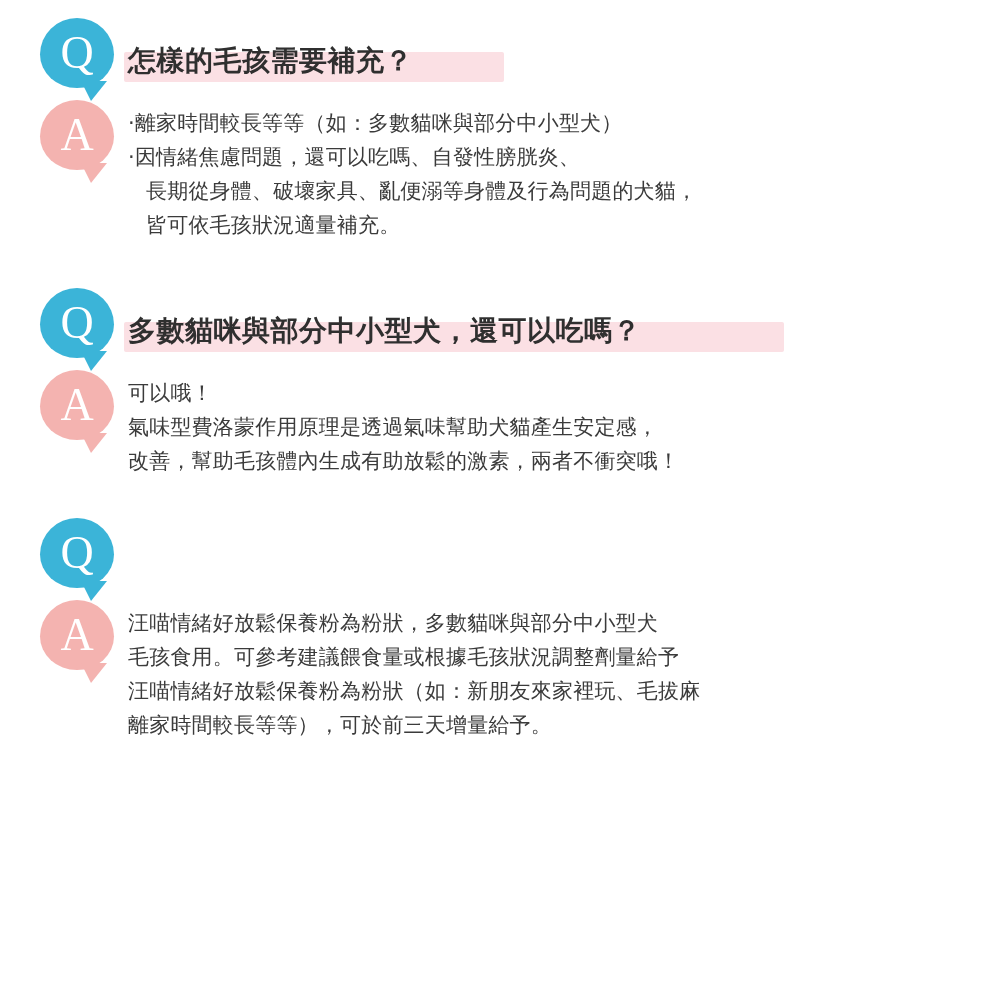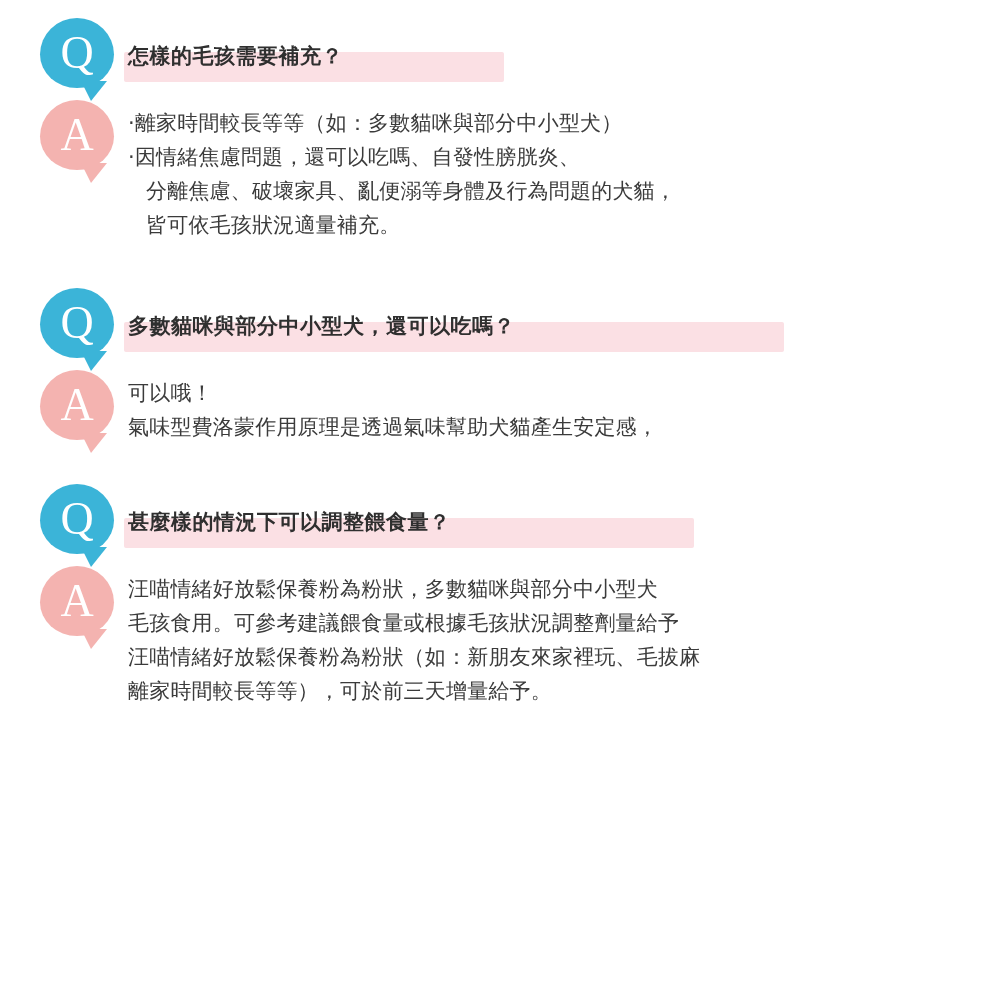--- a/index.html
+++ b/index.html
@@ -81,21 +81,21 @@
     left: -4px;
     top: 10px;
     height: 30px;
     background: #fbe0e4;
     z-index: 0;
     border-radius: 2px;
   }
   .q-text {
     position: relative;
     z-index: 1;
-    font-size: 21px;
+    font-size: 28px;
     font-weight: bold;
     letter-spacing: 0.5px;
     color: #2f2f2f;
     white-space: nowrap;
     font-family: "Liberation Sans", "DejaVu Sans", sans-serif;
   }
 
   
   .a-row {
     position: relative;
@@ -136,21 +136,21 @@
         <div class="q-text">怎樣的毛孩需要補充？</div>
       </div>
     </div>
     <div class="a-row">
       <div class="bubble a">
         <span>A</span>
       </div>
       <div class="a-text">
         <div class="a-line">‧離家時間較長等等（如：多數貓咪與部分中小型犬）</div>
         <div class="a-line">‧因情緒焦慮問題，還可以吃嗎、自發性膀胱炎、</div>
-        <div class="a-line indent-1">分離焦慮、破壞家具、亂便溺等身體及行為問題的犬貓，</div>
+        <div class="a-line indent-1">長期從身體、破壞家具、亂便溺等身體及行為問題的犬貓，</div>
         <div class="a-line indent-1">皆可依毛孩狀況適量補充。</div>
       </div>
     </div>
   </div>
 
   <div class="gap-lg"></div>
 
   <div class="faq-block">
     <div class="q-row">
       <div class="bubble q">
@@ -161,34 +161,31 @@
         <div class="q-text">多數貓咪與部分中小型犬，還可以吃嗎？</div>
       </div>
     </div>
     <div class="a-row">
       <div class="bubble a">
         <span>A</span>
       </div>
       <div class="a-text">
         <div class="a-line">可以哦！</div>
         <div class="a-line">氣味型費洛蒙作用原理是透過氣味幫助犬貓產生安定感，</div>
+        <div class="a-line">改善，幫助毛孩體內生成有助放鬆的激素，兩者不衝突哦！</div>
       </div>
     </div>
   </div>
 
   <div class="gap-md"></div>
 
   <div class="faq-block">
     <div class="q-row">
       <div class="bubble q">
         <span>Q</span>
-      </div>
-      <div class="q-text-wrap">
-        <div class="q-highlight" style="width:570px"></div>
-        <div class="q-text">甚麼樣的情況下可以調整餵食量？</div>
       </div>
     </div>
     <div class="a-row">
       <div class="bubble a">
         <span>A</span>
       </div>
       <div class="a-text">
         <div class="a-line">汪喵情緒好放鬆保養粉為粉狀，多數貓咪與部分中小型犬</div>
         <div class="a-line">毛孩食用。可參考建議餵食量或根據毛孩狀況調整劑量給予</div>
         <div class="a-line">汪喵情緒好放鬆保養粉為粉狀（如：新朋友來家裡玩、毛拔麻</div>

